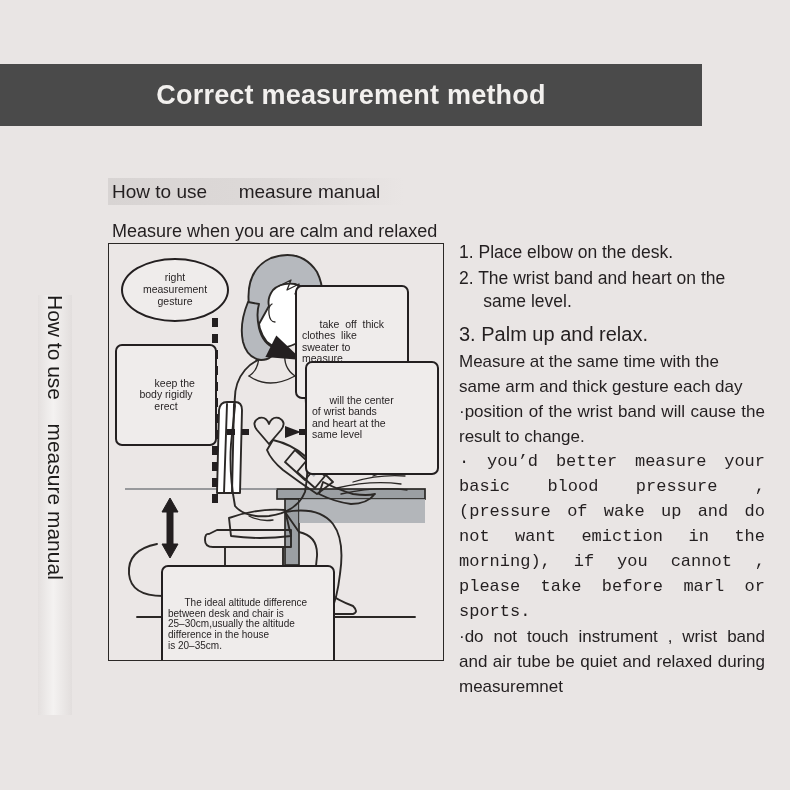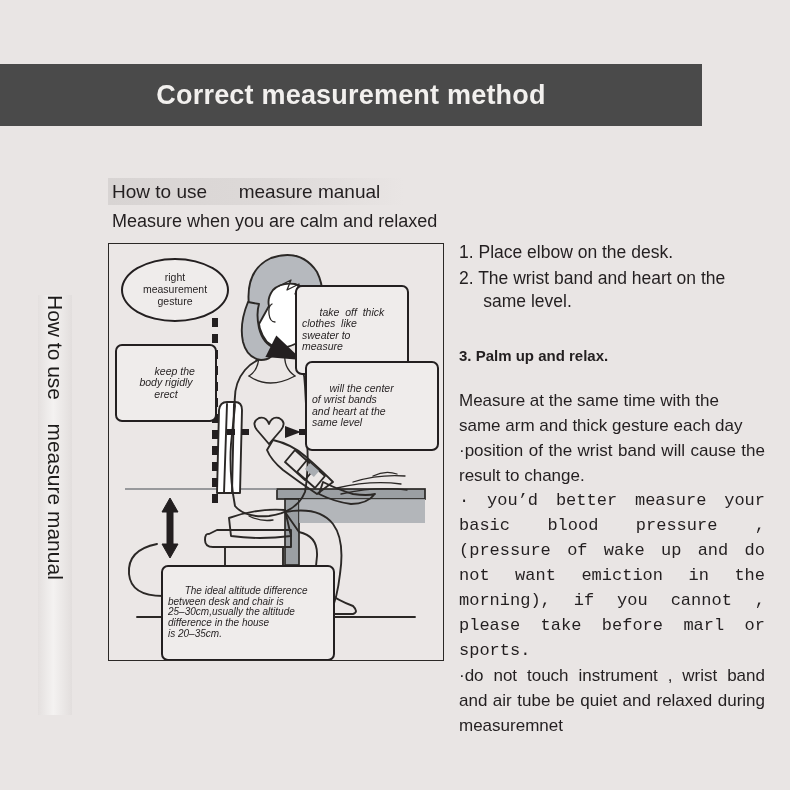--- a/index.html
+++ b/index.html
@@ -45,21 +45,21 @@
   .illus-col{position:absolute;left:108px;top:178px;width:338px;}
 
   .howto-band{
     width:296px;height:27px;
     background:linear-gradient(90deg,#D8D4D3 0%,#DDD9D8 55%,#E9E5E4 100%);
     display:flex;align-items:center;
   }
   .howto-band span{font-size:19px;white-space:pre;padding-left:4px;}
 
   .subcaption{
-    margin-top:6px;font-size:18px;white-space:pre;padding-left:4px;
+    margin-top:16px;font-size:18px;white-space:pre;padding-left:4px;
   }
 
   .frame{
     position:absolute;left:0;top:65px;
     width:334px;height:416px;
     border:1.6px solid #2b2826;
     background:#EBE7E6;
     overflow:hidden;
   }
 
@@ -67,21 +67,21 @@
   .cal{
     position:absolute;
     background:#EFECEB;
     border:2.2px solid #231f20;
     font-size:10.5px;
     line-height:11.6px;
     color:#231f20;
     white-space:pre;
     z-index:6;
   }
-  .cal-round{border-radius:7px;padding:8px 5px;font-style:italic;}
+  .cal-round{border-radius:7px;padding:20px 5px;}
 
   .bubble-oval{
     position:absolute;
     left:12px;top:14px;width:104px;height:60px;
     border:2.2px solid #231f20;
     border-radius:50%;
     background:#EFECEB;
     display:flex;align-items:center;justify-content:center;
     text-align:center;
     font-size:10.5px;line-height:11.8px;
@@ -256,24 +256,24 @@
 is 20–35cm.</span>
     </div>
 
   </div>
 </div>
 
 <div style="position:absolute;left:459px;top:242px;width:306px;">
 
   <div style="font-size:17.5px;line-height:21px;white-space:pre;margin-bottom:4px;">1. Place elbow on the desk.</div>
 
-  <div style="font-size:17.5px;line-height:23px;white-space:pre;margin-bottom:32px;">2. The wrist band and heart on the
+  <div style="font-size:17.5px;line-height:23px;white-space:pre;margin-bottom:11px;">2. The wrist band and heart on the
      same level.</div>
 
-  <div style="font-size:15px;line-height:21px;white-space:pre;margin-bottom:22px;font-weight:bold;">3. Palm up and relax.</div>
+  <div style="font-size:20px;line-height:21px;white-space:pre;margin-bottom:4px;">3. Palm up and relax.</div>
 
   <div style="font-size:17px;line-height:25px;">Measure at the same time with the same arm and thick gesture each day</div>
 
   <div style="font-size:17px;line-height:25px;text-align:justify;">·position of the wrist band will cause the result to change.</div>
 
   <div style="font-size:17px;line-height:25px;text-align:justify;font-family:Liberation Mono, monospace;">· you’d better measure your basic blood pressure , (pressure of wake up and do not want emiction in the morning), if you cannot , please take before marl or sports.</div>
 
   <div style="font-size:17px;line-height:25px;text-align:justify;">·do not touch instrument , wrist band and air tube be quiet and relaxed during measuremnet</div>
 </div>
 

